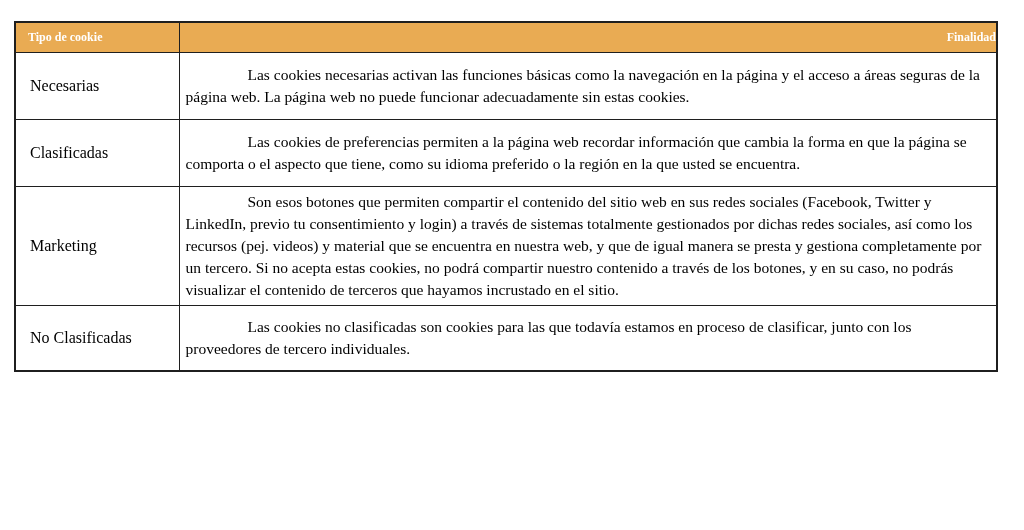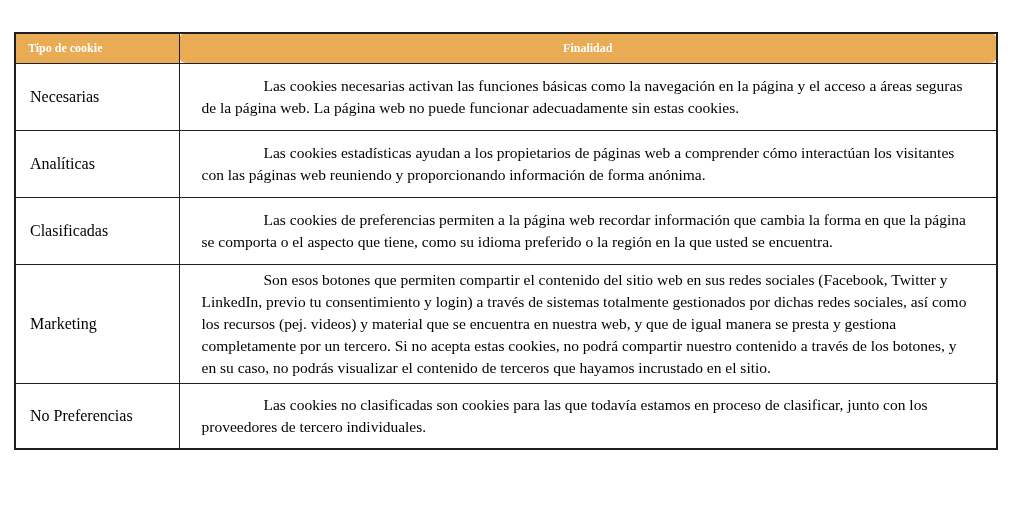--- a/index.html
+++ b/index.html
@@ -4,21 +4,21 @@
 <style>
   * { margin: 0; padding: 0; box-sizing: border-box; }
   html, body {
     width: 1024px; height: 530px;
     background: #ffffff;
     font-family: "Liberation Serif", "DejaVu Serif", serif;
     overflow: hidden;
   }
   .table-wrap {
     position: absolute;
-    left: 14px; top: 32px;
+    left: 14px; top: 21px;
     width: 984px;
   }
   table.cookie-table {
     width: 100%;
     border-collapse: collapse;
     table-layout: fixed;
   }
   table.cookie-table col.col-tipo { width: 164px; }
   table.cookie-table th, table.cookie-table td {
     border: 1px solid #1f1f1f;
@@ -31,33 +31,32 @@
     font-size: 12px;
     font-weight: bold;
     height: 30px;
     border-bottom: 3px solid #9e9e9e;
   }
   thead th.th-tipo {
     text-align: left;
     padding-left: 12px;
   }
   thead th.th-finalidad {
-    text-align: center;
-    border-radius: 7px;
+    text-align: right;
   }
   td.cell-tipo {
     font-size: 16px;
     color: #000000;
     padding-left: 14px;
     text-align: left;
   }
   td.cell-finalidad {
     font-size: 15.5px;
     color: #000000;
-    padding: 2px 22px;
+    padding: 2px 6px;
   }
   td.cell-finalidad p {
     line-height: 22px;
     text-indent: 62px;
     text-align: left;
   }
   tr.row-necesarias td,
   tr.row-analiticas td,
   tr.row-marketing td,
   tr.row-preferencias td { height: 67px; }
@@ -79,39 +78,33 @@
         <th class="th-finalidad">Finalidad</th>
       </tr>
     </thead>
     <tbody>
       <tr class="row-necesarias">
         <td class="cell-tipo">Necesarias</td>
         <td class="cell-finalidad">
             <p>Las cookies necesarias activan las funciones básicas como la navegación en la página y el acceso a áreas seguras de la página web. La página web no puede funcionar adecuadamente sin estas cookies.</p>
           </td>
       </tr>
-      <tr class="row-analiticas">
-        <td class="cell-tipo">Analíticas</td>
-        <td class="cell-finalidad">
-            <p>Las cookies estadísticas ayudan a los propietarios de páginas web a comprender cómo interactúan los visitantes con las páginas web reuniendo y proporcionando información de forma anónima.</p>
-          </td>
-      </tr>
       <tr class="row-preferencias">
         <td class="cell-tipo">Clasificadas</td>
         <td class="cell-finalidad">
             <p>Las cookies de preferencias permiten a la página web recordar información que cambia la forma en que la página se comporta o el aspecto que tiene, como su idioma preferido o la región en la que usted se encuentra.</p>
           </td>
       </tr>
       <tr class="row-sociales">
         <td class="cell-tipo">Marketing</td>
         <td class="cell-finalidad">
             <p>Son esos botones que permiten compartir el contenido del sitio web en sus redes sociales (Facebook, Twitter y LinkedIn, previo tu consentimiento y login) a través de sistemas totalmente gestionados por dichas redes sociales, así como los recursos (pej. videos) y material que se encuentra en nuestra web, y que de igual manera se presta y gestiona completamente por un tercero. Si no acepta estas cookies, no podrá compartir nuestro contenido a través de los botones, y en su caso, no podrás visualizar el contenido de terceros que hayamos incrustado en el sitio.</p>
           </td>
       </tr>
       <tr class="row-noclasificadas">
-        <td class="cell-tipo">No Preferencias</td>
+        <td class="cell-tipo">No Clasificadas</td>
         <td class="cell-finalidad">
             <p>Las cookies no clasificadas son cookies para las que todavía estamos en proceso de clasificar, junto con los proveedores de tercero individuales.</p>
           </td>
       </tr>
     </tbody>
   </table>
 </div>
 
 </body></html>

